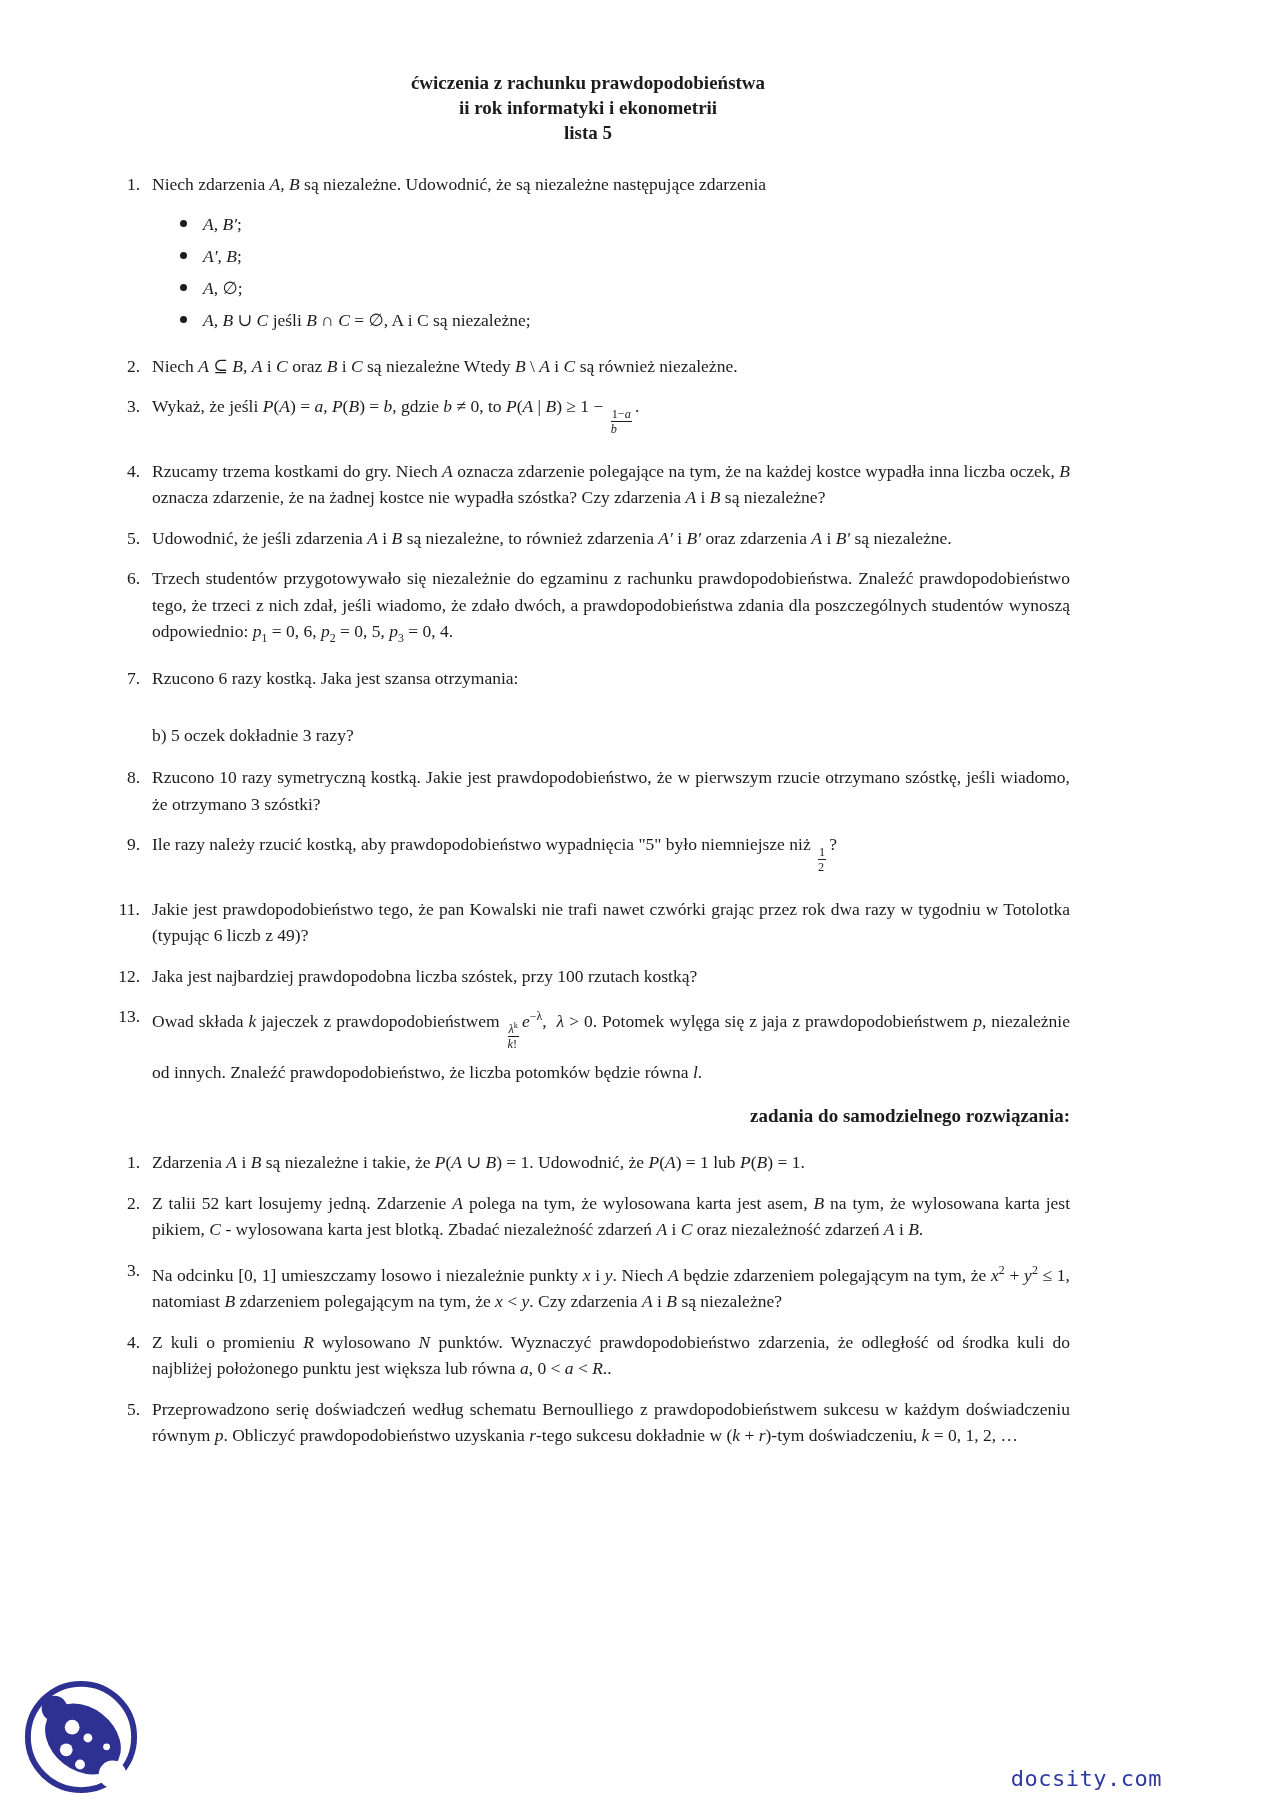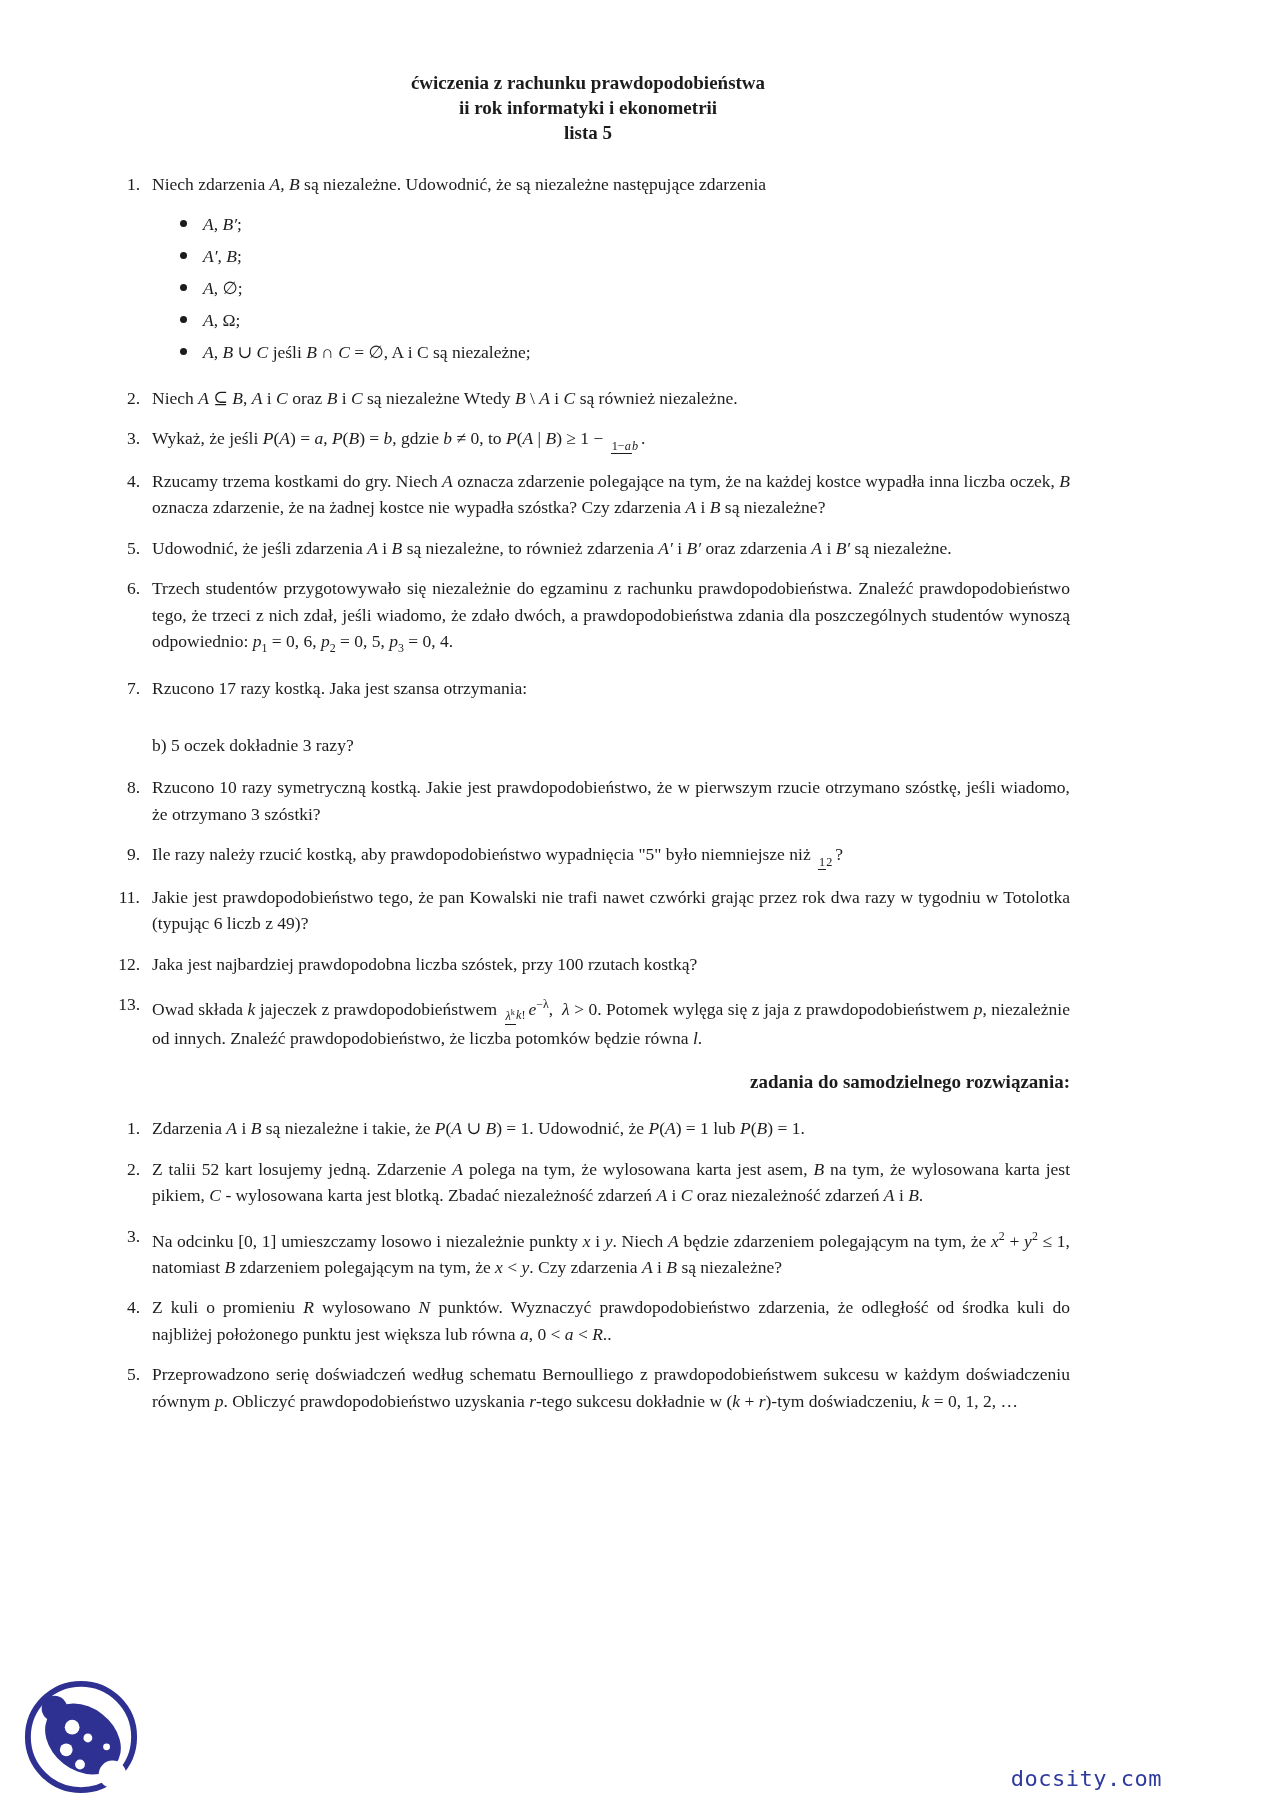--- a/index.html
+++ b/index.html
@@ -17,21 +17,21 @@
   .item .body{flex:1;margin-left:12px;min-width:0}
   .txt{font-size:17.5px;line-height:26.5px;text-align:justify}
   .bullets{list-style:none;margin:13px 0 2px 28px}
   .bullets li{display:flex;margin-bottom:6px;font-size:17.5px;line-height:26px}
   .dot{width:7px;height:7px;border-radius:50%;background:#1c1c1c;display:inline-block;margin-right:16px;flex:0 0 auto;align-self:center}
   .sub{margin-top:30px}
   .sub .txt{text-align:left;margin-bottom:2px}
   .section-title{text-align:right;font-weight:bold;font-size:19px;margin:20px 0 22px}
   i{font-style:italic}
   sup,sub{font-size:0.68em}
-  .frac{display:inline-flex;align-items:flex-start;vertical-align:-0.45em;font-size:0.7em;line-height:1.15;margin:0 3px;text-align:center}
+  .frac{display:inline-flex;flex-direction:column;align-items:flex-start;vertical-align:-0.45em;font-size:0.7em;line-height:1.15;margin:8px 3px;text-align:center}
   .frac>span:first-child{border-bottom:1px solid #1c1c1c;padding:0 1px}
   .logo{position:absolute;left:22px;top:1676px;width:118px;height:122px}
   .brand{
     position:absolute;right:14px;top:1766px;
     font-family:"DejaVu Sans Mono",monospace;font-weight:normal;font-size:22px;
     color:var(--link,#2e3a9e);letter-spacing:0.5px;text-decoration:none;
   }
 </style>
 </head>
 <body>
@@ -58,24 +58,20 @@
           <li>
               <span class="dot"></span>
               <span><i>A′, B</i>;</span>
             </li>
           <li>
               <span class="dot"></span>
               <span><i>A</i>, ∅;</span>
             </li>
           <li>
               <span class="dot"></span>
-              <span><i>A</i>, Ω;</span>
-            </li>
-          <li>
-              <span class="dot"></span>
               <span><i>A, B</i> ∪ <i>C</i> jeśli <i>B</i> ∩ <i>C</i> = ∅, A i C są niezależne;</span>
             </li>
         </ul>
       </div>
     </div>
 
     <div class="item">
       <span class="num">2.</span>
       <div class="body">
           <div class="txt">Niech <i>A</i> ⊆ <i>B</i>, <i>A</i> i <i>C</i> oraz <i>B</i> i <i>C</i> są niezależne Wtedy <i>B</i> \ <i>A</i> i <i>C</i> są również niezależne.</div>
@@ -109,21 +105,21 @@
     <div class="item">
       <span class="num">6.</span>
       <div class="body">
           <div class="txt">Trzech studentów przygotowywało się niezależnie do egzaminu z rachunku prawdopodobieństwa. Znaleźć prawdopodobieństwo tego, że trzeci z nich zdał, jeśli wiadomo, że zdało dwóch, a prawdopodobieństwa zdania dla poszczególnych studentów wynoszą odpowiednio: <i>p</i><sub>1</sub> = 0, 6, <i>p</i><sub>2</sub> = 0, 5, <i>p</i><sub>3</sub> = 0, 4.</div>
         </div>
     </div>
 
     <div class="item">
       <span class="num">7.</span>
       <div class="body">
-        <div class="txt">Rzucono 17 razy kostką. Jaka jest szansa otrzymania:</div>
+        <div class="txt">Rzucono 6 razy kostką. Jaka jest szansa otrzymania:</div>
         <div class="sub">
           <div class="txt">b) 5 oczek dokładnie 3 razy?</div>
         </div>
       </div>
     </div>
 
     <div class="item">
       <span class="num">8.</span>
       <div class="body">
           <div class="txt">Rzucono 10 razy symetryczną kostką. Jakie jest prawdopodobieństwo, że w pierwszym rzucie otrzymano szóstkę, jeśli wiadomo, że otrzymano 3 szóstki?</div>

